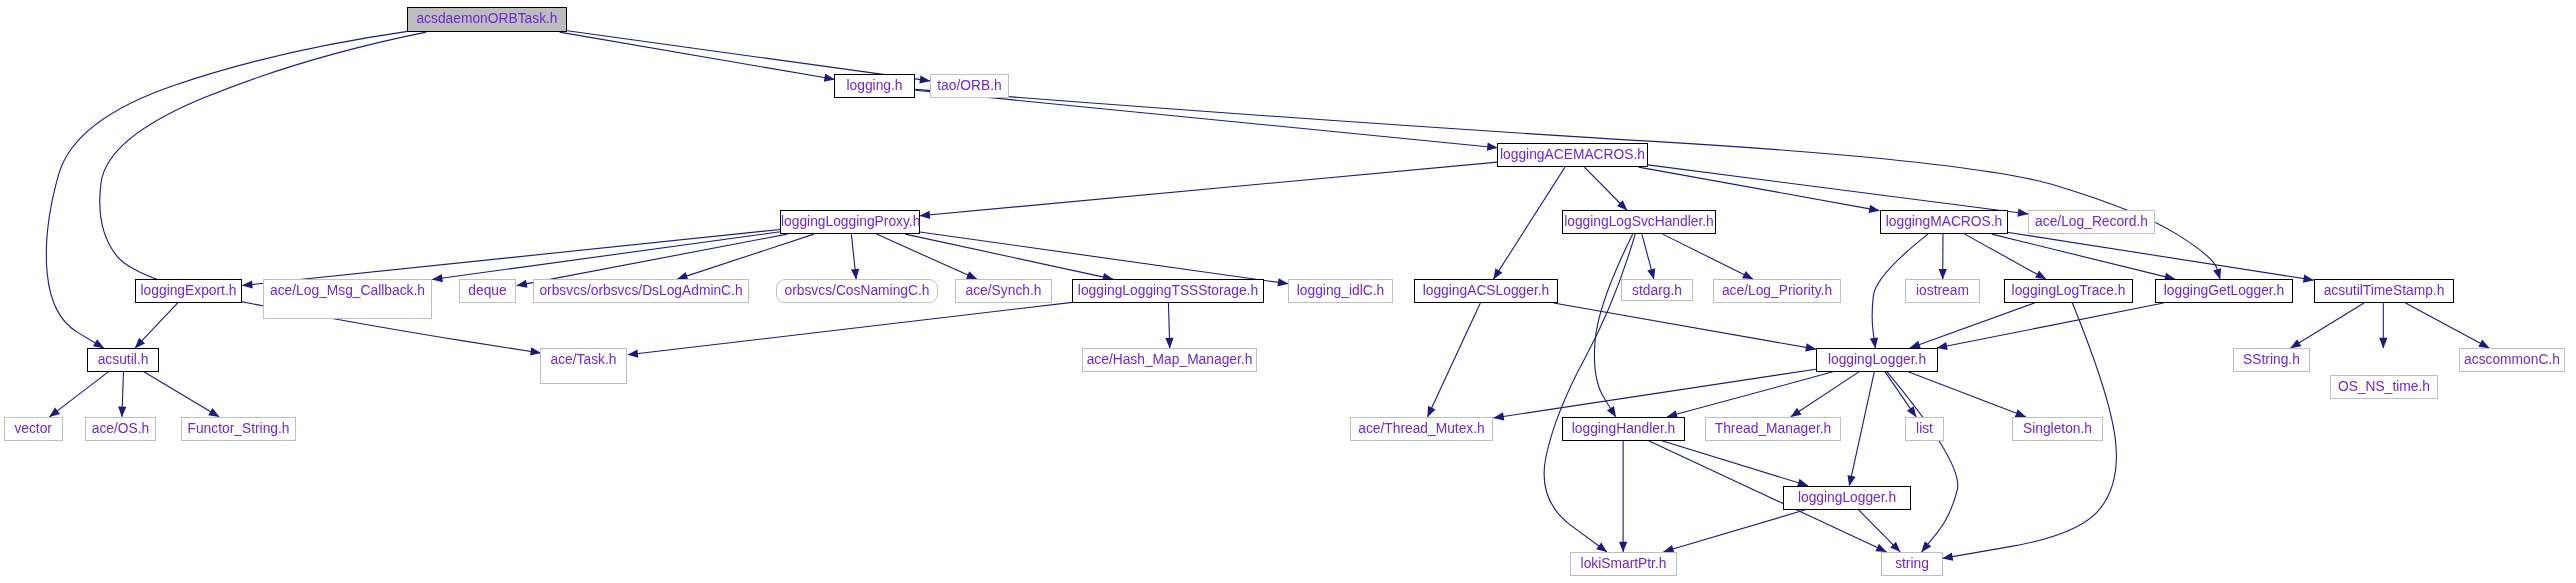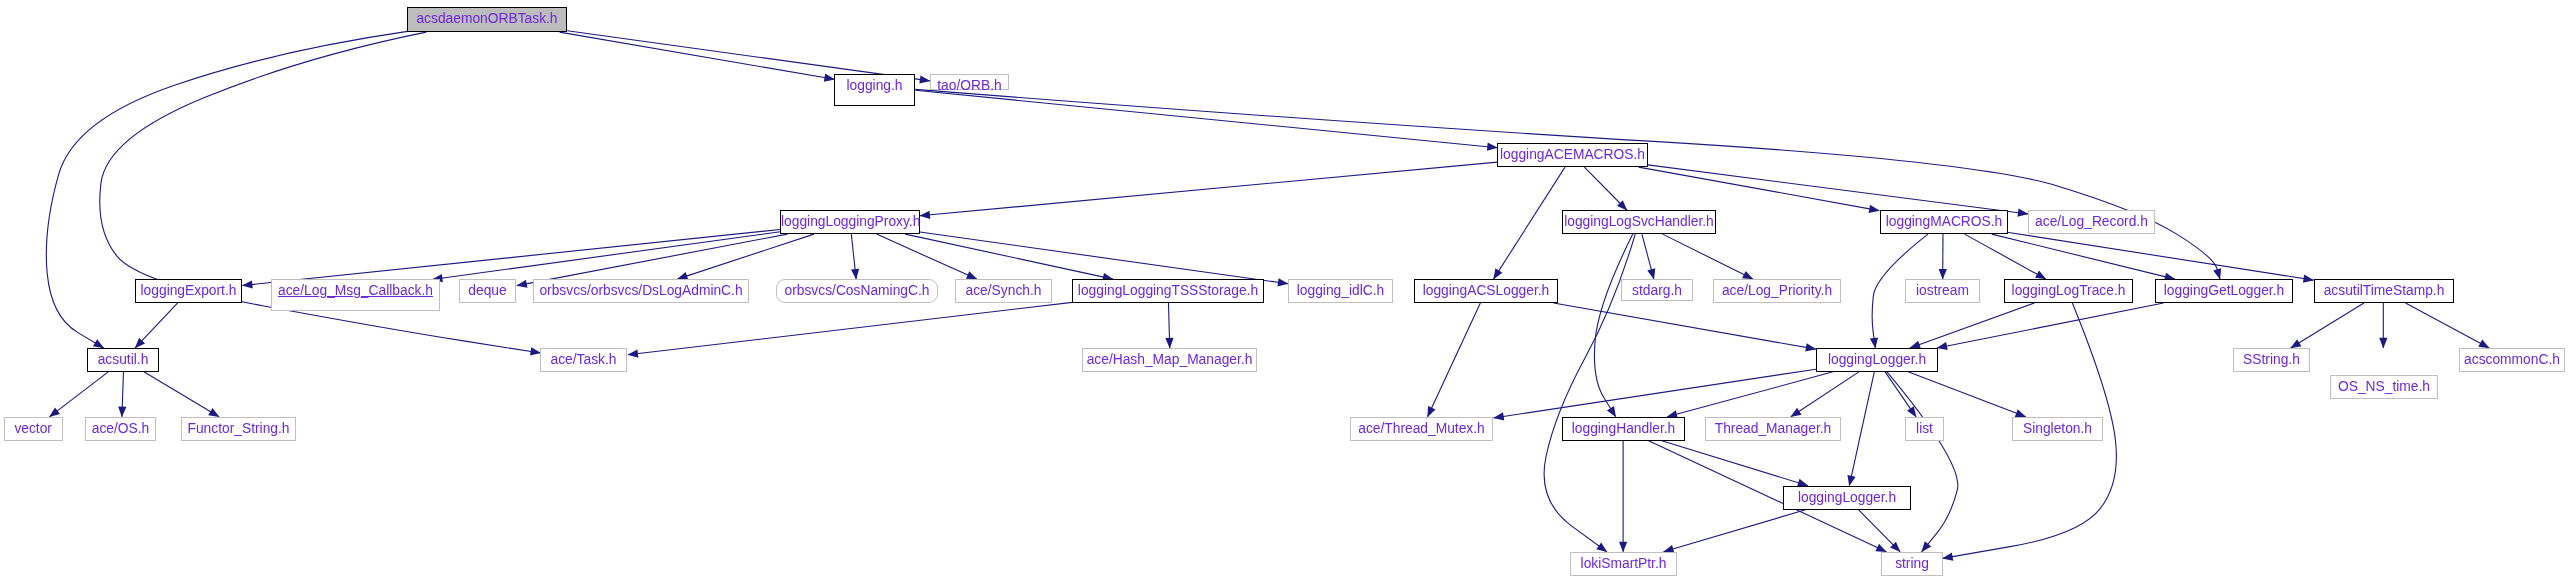--- a/index.html
+++ b/index.html
@@ -71,44 +71,44 @@
       <path d="M2077.5,405.0 L2205.5,454.0" fill="none" stroke="#1a1a80" stroke-width="1.2" marker-end="url(#arrow)"></path>
       <path d="M2040.6,405.0 L2013.4,529.0" fill="none" stroke="#1a1a80" stroke-width="1.2" marker-end="url(#arrow)"></path>
       <path d="M2054.4,405.0 Q2138.0,505.0 2131.0,533.5 Q2124.0,562.0 2108.1,581.5 L2092.1,601.0" fill="none" stroke="#1a1a80" stroke-width="1.2" marker-end="url(#arrow)"></path>
       <path d="M1767.0,480.0 L1767.0,601.0" fill="none" stroke="#1a1a80" stroke-width="1.2" marker-end="url(#arrow)"></path>
       <path d="M1809.2,480.0 L1968.3,529.0" fill="none" stroke="#1a1a80" stroke-width="1.2" marker-end="url(#arrow)"></path>
       <path d="M1794.8,480.0 L2053.7,601.0" fill="none" stroke="#1a1a80" stroke-width="1.2" marker-end="url(#arrow)"></path>
       <path d="M1966.5,555.0 L1811.0,601.0" fill="none" stroke="#1a1a80" stroke-width="1.2" marker-end="url(#arrow)"></path>
       <path d="M2023.3,555.0 L2068.7,601.0" fill="none" stroke="#1a1a80" stroke-width="1.2" marker-end="url(#arrow)"></path>
     </svg>
 <div class="node root" title="acsdaemonORBTask.h" style="left: 407px; top: 7.3px; width: 160px; height: 25px;">acsdaemonORBTask.h</div>
-    <div class="node" title="logging.h" style="left: 834px; top: 74px; width: 81px; height: 32px;">logging.h</div>
-    <div class="node external" title="tao/ORB.h" style="left: 930px; top: 74px; width: 79px; height: 16px;">tao/ORB.h</div>
+    <div class="node" title="logging.h" style="left: 834px; top: 74px; width: 81px; height: 24px;">logging.h</div>
+    <div class="node external" title="tao/ORB.h" style="left: 930px; top: 74px; width: 79px; height: 24px;">tao/ORB.h</div>
     <div class="node" title="loggingACEMACROS.h" style="left: 1497px; top: 143px; width: 151px; height: 24px;">loggingACEMACROS.h</div>
     <div class="node" title="loggingLoggingProxy.h" style="left: 780px; top: 210px; width: 140px; height: 24px;">loggingLoggingProxy.h</div>
     <div class="node" title="loggingLogSvcHandler.h" style="left: 1562px; top: 210px; width: 154px; height: 24px;">loggingLogSvcHandler.h</div>
     <div class="node" title="loggingMACROS.h" style="left: 1880px; top: 210px; width: 128px; height: 24px;">loggingMACROS.h</div>
     <div class="node external" title="ace/Log_Record.h" style="left: 2028px; top: 210px; width: 127px; height: 24px;">ace/Log_Record.h</div>
     <div class="node" title="loggingExport.h" style="left: 135px; top: 279px; width: 107px; height: 24px;">loggingExport.h</div>
-    <div class="node external" title="ace/Log_Msg_Callback.h" style="left: 271px; top: 279px; width: 169px; height: 32px; text-decoration: underline;">ace/Log_Msg_Callback.h</div>
+    <div class="node external" title="ace/Log_Msg_Callback.h" style="left: 263px; top: 279px; width: 169px; height: 40px;">ace/Log_Msg_Callback.h</div>
     <div class="node external" title="deque" style="left: 459px; top: 279px; width: 57px; height: 24px;">deque</div>
     <div class="node external" title="orbsvcs/orbsvcs/DsLogAdminC.h" style="left: 533px; top: 279px; width: 216px; height: 24px;">orbsvcs/orbsvcs/DsLogAdminC.h</div>
     <div class="node external" title="orbsvcs/CosNamingC.h" style="left: 776px; top: 279px; width: 162px; height: 24px; border-radius: 9px;">orbsvcs/CosNamingC.h</div>
     <div class="node external" title="ace/Synch.h" style="left: 955px; top: 279px; width: 97px; height: 24px;">ace/Synch.h</div>
     <div class="node" title="loggingLoggingTSSStorage.h" style="left: 1072px; top: 279px; width: 192px; height: 24px;">loggingLoggingTSSStorage.h</div>
     <div class="node external" title="logging_idlC.h" style="left: 1288px; top: 279px; width: 105px; height: 24px;">logging_idlC.h</div>
     <div class="node" title="loggingACSLogger.h" style="left: 1414px; top: 279px; width: 144px; height: 24px;">loggingACSLogger.h</div>
     <div class="node external" title="stdarg.h" style="left: 1621px; top: 279px; width: 72px; height: 22px;">stdarg.h</div>
     <div class="node external" title="ace/Log_Priority.h" style="left: 1713px; top: 279px; width: 128px; height: 24px;">ace/Log_Priority.h</div>
     <div class="node external" title="iostream" style="left: 1905px; top: 279px; width: 75px; height: 24px;">iostream</div>
     <div class="node" title="loggingLogTrace.h" style="left: 2004px; top: 279px; width: 129px; height: 24px;">loggingLogTrace.h</div>
     <div class="node" title="loggingGetLogger.h" style="left: 2155px; top: 279px; width: 138px; height: 24px;">loggingGetLogger.h</div>
     <div class="node" title="acsutilTimeStamp.h" style="left: 2314px; top: 279px; width: 140px; height: 24px;">acsutilTimeStamp.h</div>
     <div class="node" title="acsutil.h" style="left: 87px; top: 348px; width: 72px; height: 24px;">acsutil.h</div>
-    <div class="node external" title="ace/Task.h" style="left: 540px; top: 348px; width: 87px; height: 24px;">ace/Task.h</div>
+    <div class="node external" title="ace/Task.h" style="left: 540px; top: 348px; width: 87px; height: 36px;">ace/Task.h</div>
     <div class="node external" title="ace/Hash_Map_Manager.h" style="left: 1082px; top: 348px; width: 175px; height: 24px;">ace/Hash_Map_Manager.h</div>
     <div class="node" title="loggingLogger.h" style="left: 1816px; top: 348px; width: 122px; height: 24px;">loggingLogger.h</div>
     <div class="node external" title="SString.h" style="left: 2233px; top: 348px; width: 77px; height: 24px;">SString.h</div>
     <div class="node external" title="OS_NS_time.h" style="left: 2330px; top: 348px; width: 108px; height: 24px; margin-top: 27px;">OS_NS_time.h</div>
     <div class="node external" title="acscommonC.h" style="left: 2459px; top: 348px; width: 106px; height: 24px;">acscommonC.h</div>
     <div class="node external" title="vector" style="left: 3.7px; top: 417px; width: 59px; height: 24px;">vector</div>
     <div class="node external" title="ace/OS.h" style="left: 85px; top: 417px; width: 71px; height: 24px;">ace/OS.h</div>
     <div class="node external" title="Functor_String.h" style="left: 181px; top: 417px; width: 115px; height: 24px;">Functor_String.h</div>
     <div class="node external" title="ace/Thread_Mutex.h" style="left: 1350px; top: 417px; width: 143px; height: 24px;">ace/Thread_Mutex.h</div>
     <div class="node" title="loggingHandler.h" style="left: 1562px; top: 417px; width: 123px; height: 24px;">loggingHandler.h</div>

